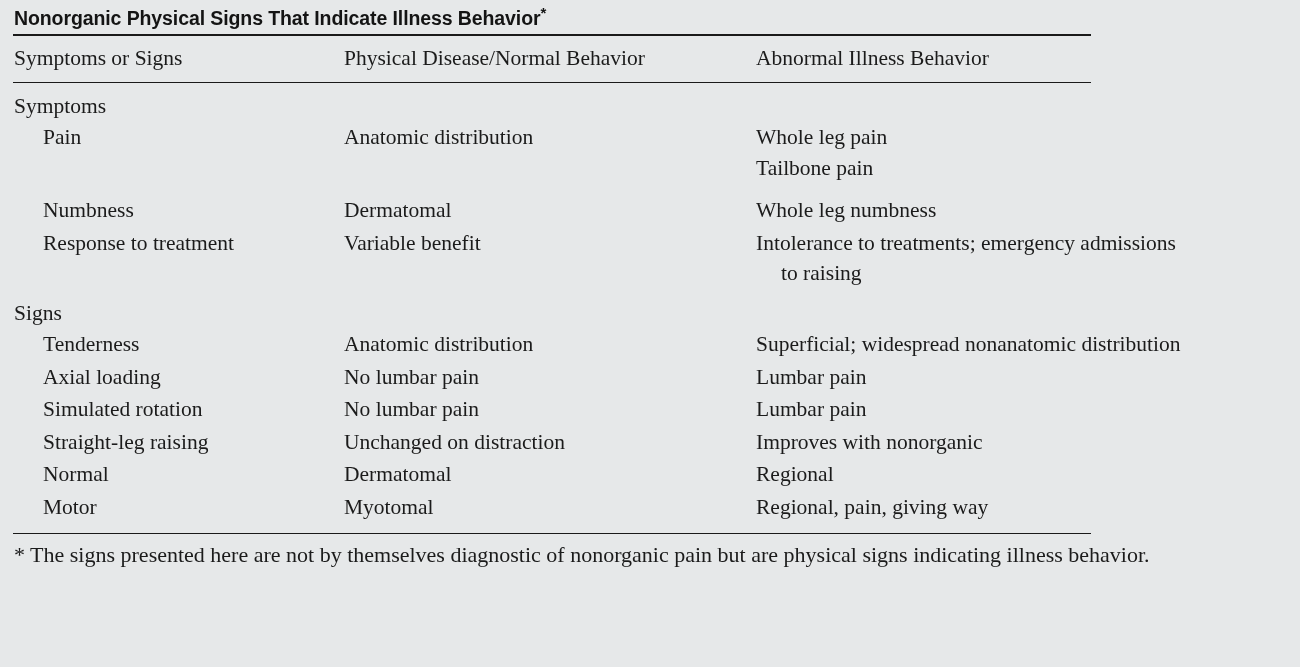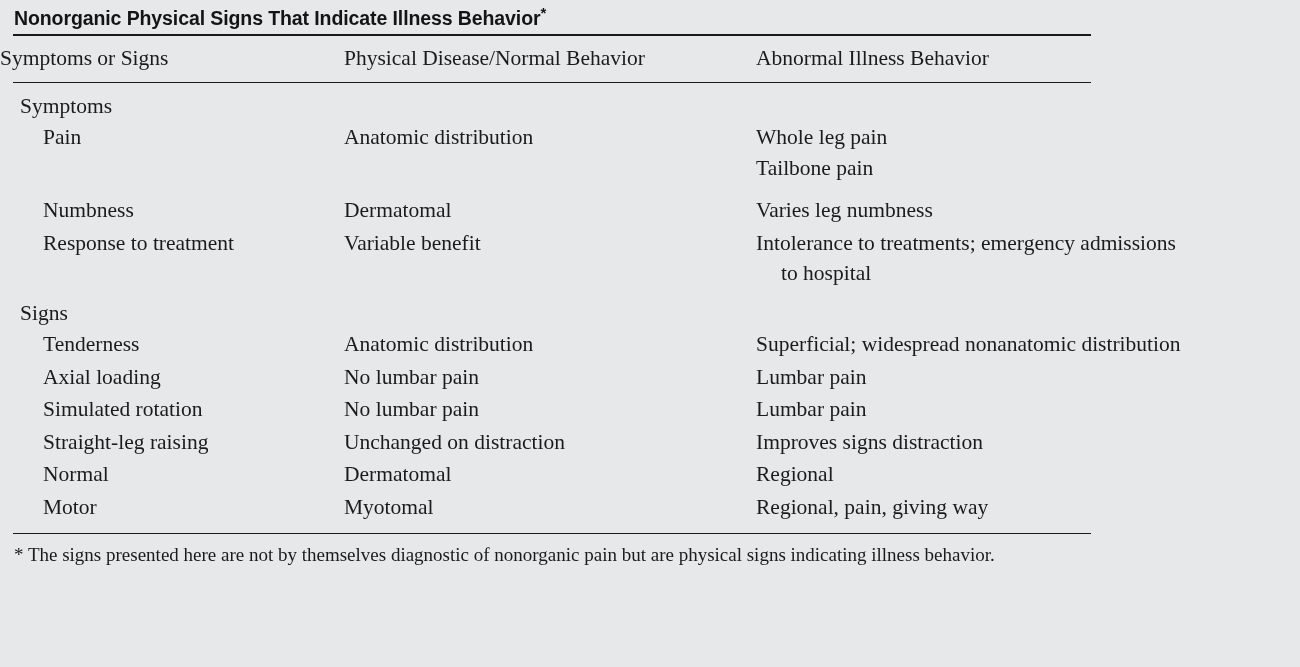--- a/index.html
+++ b/index.html
@@ -62,39 +62,39 @@
     vertical-align: top;
     padding: 0;
     font-size: 21.5px;
     line-height: 30.5px;
     color: #1b1b1b;
     white-space: nowrap;
   }
   .head-row td {
     padding: 7px 0 8px 0;
   }
-  .head-row td.h1 { }
+  .head-row td.h1 { padding-left: 14px; }
   .head-row td.h2 { padding-left: 1px; }
   .head-row td.h3 { padding-left: 1px; }
   .grp td {
     padding-top: 8px;
     padding-bottom: 0px;
   }
-  .grp td.g1 { padding-left: 20px; margin-top: 12px; }
+  .grp td.g1 { padding-left: 14px; margin-top: 12px; }
   .data-row td.d1 { padding-left: 43px; }
   .data-row td.d2,
   .data-row td.d3 { padding-left: 1px; }
   .data-row td { padding-top: 1px; padding-bottom: 1px; }
   .row-gap-after td { padding-bottom: 11px; }
   .cont {
     display: block;
     padding-left: 25px;
   }
   .footnote {
-    font-size: 19px;
+    font-size: 22px;
     line-height: 24px;
     padding: 9px 2px 0 14px;
     color: #1b1b1b;
     white-space: nowrap;
     font-family: Liberation Serif, serif;
   }
   .body-wrap { padding: 0 17px 0 0; }
 </style>
 </head>
 <body>
@@ -141,29 +141,29 @@
 
         <tr class="data-row row-gap-after">
           <td class="d1">Pain</td>
           <td class="d2">Anatomic distribution</td>
           <td class="d3"><span>Whole leg pain</span><span class="cont" style="padding-left:0">Tailbone pain</span></td>
         </tr>
 
         <tr class="data-row">
           <td class="d1">Numbness</td>
           <td class="d2">Dermatomal</td>
-          <td class="d3">Varies leg numbness</td>
+          <td class="d3">Whole leg numbness</td>
         </tr>
 
 
 
         <tr class="data-row">
           <td class="d1">Response to treatment</td>
           <td class="d2">Variable benefit</td>
-          <td class="d3"><span>Intolerance to treatments; emergency admissions</span><span class="cont">to hospital</span></td>
+          <td class="d3"><span>Intolerance to treatments; emergency admissions</span><span class="cont">to raising</span></td>
         </tr>
 
         <tr class="grp">
           <td class="g1" colspan="3">Signs</td>
         </tr>
 
         <tr class="data-row">
           <td class="d1">Tenderness</td>
           <td class="d2">Anatomic distribution</td>
           <td class="d3">Superficial; widespread nonanatomic distribution</td>
@@ -177,21 +177,21 @@
 
         <tr class="data-row">
           <td class="d1">Simulated rotation</td>
           <td class="d2">No lumbar pain</td>
           <td class="d3">Lumbar pain</td>
         </tr>
 
         <tr class="data-row">
           <td class="d1">Straight-leg raising</td>
           <td class="d2">Unchanged on distraction</td>
-          <td class="d3">Improves signs distraction</td>
+          <td class="d3">Improves with nonorganic</td>
         </tr>
 
         <tr class="data-row">
           <td class="d1">Normal</td>
           <td class="d2">Dermatomal</td>
           <td class="d3">Regional</td>
         </tr>
 
         <tr class="data-row row-gap-after">
           <td class="d1">Motor</td>

